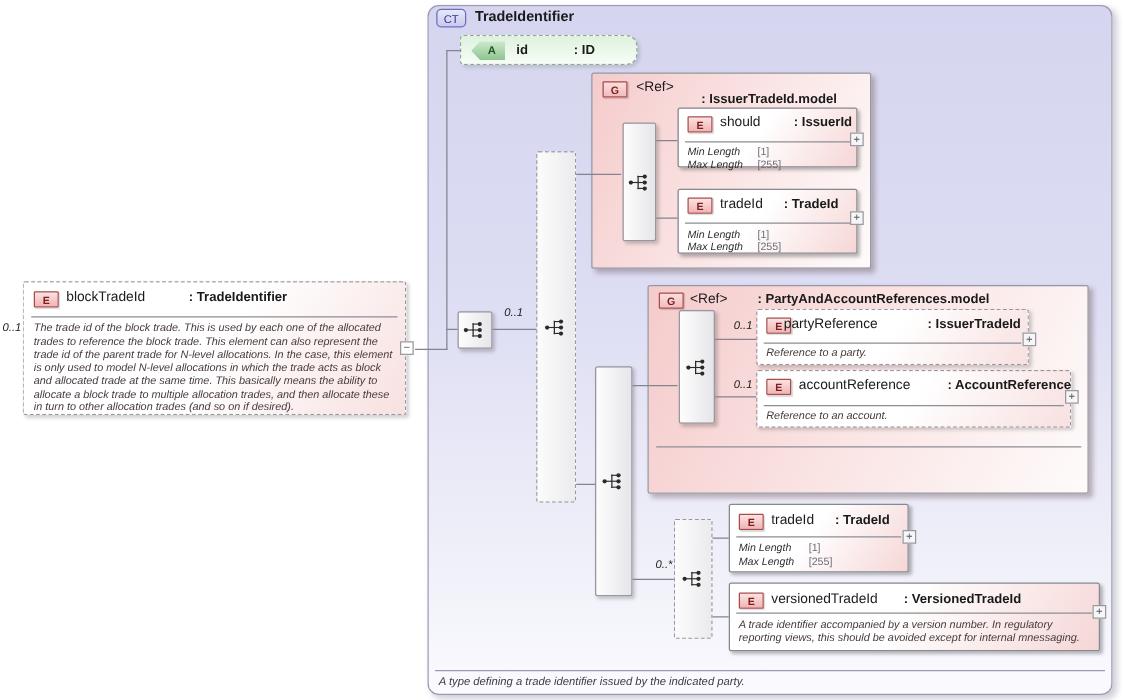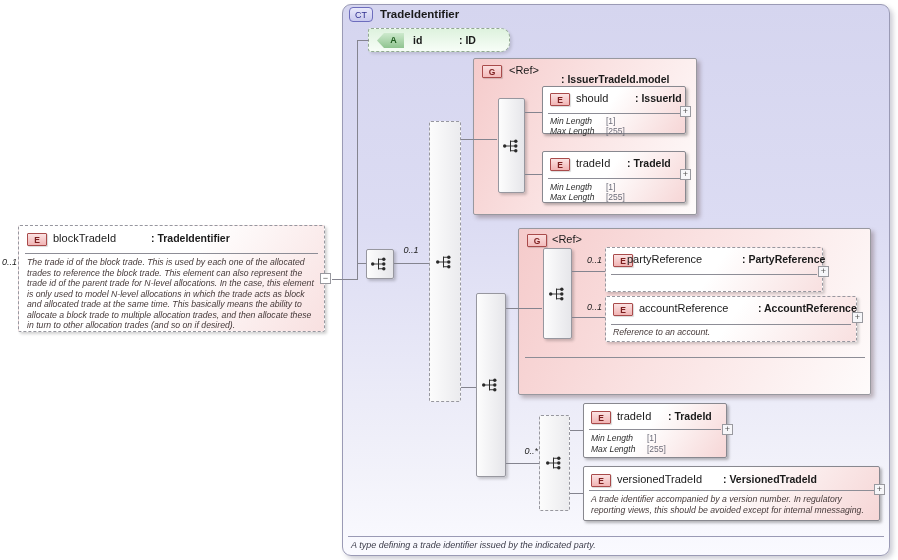--- a/index.html
+++ b/index.html
@@ -188,20 +188,21 @@
       <div class="abs facet-v" style="left:63px;top:30px;">[1]</div>
       <div class="abs facet-l" style="left:7px;top:40px;">Max Length</div>
       <div class="abs facet-v" style="left:63px;top:40px;">[255]</div>
     </div>
     <div class="abs pm-btn" style="left:206px;top:110px;">+</div>
   </div>
 
   <div class="abs grp" style="left:518px;top:228px;width:353px;height:167px;">
     <div class="abs g-badge" style="left:8px;top:5px;">G</div>
     <div class="abs nname" style="left:33px;top:4px;">&lt;Ref&gt;</div>
+    <div class="abs ntype" style="left:87px;top:4px;">: PartyAndAccountReferences.model</div>
 
     <div class="abs comp-solid" style="left:24px;top:19px;width:29px;height:91px;">
       <svg class="comp-icon" width="20" height="18" viewBox="0 0 20 18" fill="#2b2b2b">
         <circle cx="2.7" cy="9" r="1.7"></circle>
           <rect x="2.7" y="8.55" width="6" height="0.9"></rect>
         <rect x="8" y="3.6" width="1" height="10.8"></rect>
         <rect x="8" y="3.8" width="5" height="0.9"></rect>
           <rect x="8" y="8.55" width="5" height="0.9"></rect>
           <rect x="8" y="13.3" width="5" height="0.9"></rect>
         <circle cx="13.8" cy="4.2" r="1.7"></circle>
@@ -209,22 +210,23 @@
           <circle cx="13.8" cy="13.8" r="1.7"></circle>
       </svg>
     </div>
     <div class="hline" style="left:53px;top:42px;width:33px;"></div>
     <div class="hline" style="left:53px;top:88px;width:33px;"></div>
 
     <div class="abs card" style="left:57px;top:26px;width:26px;text-align:right;">0..1</div>
     <div class="abs el-dashed" style="left:86px;top:18px;width:218px;height:45px;">
       <div class="abs e-badge" style="left:7px;top:6px;">E</div>
       <div class="abs nname" style="left:21px;top:5px;">partyReference</div>
-      <div class="abs ntype" style="left:136px;top:5px;">: PartyReference</div>
+      <div class="abs ntype" style="left:136px;top:5px;">: IssuerTradeId</div>
       <div class="abs sep" style="left:5px;top:26px;width:206px;"></div>
+      <div class="abs doc" style="left:7px;top:29px;width:200px;">Reference to a party.</div>
     </div>
     <div class="abs pm-btn" style="left:299px;top:37px;">+</div>
 
     <div class="abs card" style="left:57px;top:73px;width:26px;text-align:right;">0..1</div>
     <div class="abs el-dashed" style="left:86px;top:67px;width:252px;height:46px;">
       <div class="abs e-badge" style="left:7px;top:6px;">E</div>
       <div class="abs nname" style="left:33px;top:5px;">accountReference</div>
       <div class="abs ntype" style="left:152px;top:5px;">: AccountReference</div>
       <div class="abs sep" style="left:5px;top:27px;width:240px;"></div>
       <div class="abs doc" style="left:7px;top:30px;width:230px;">Reference to an account.</div>

